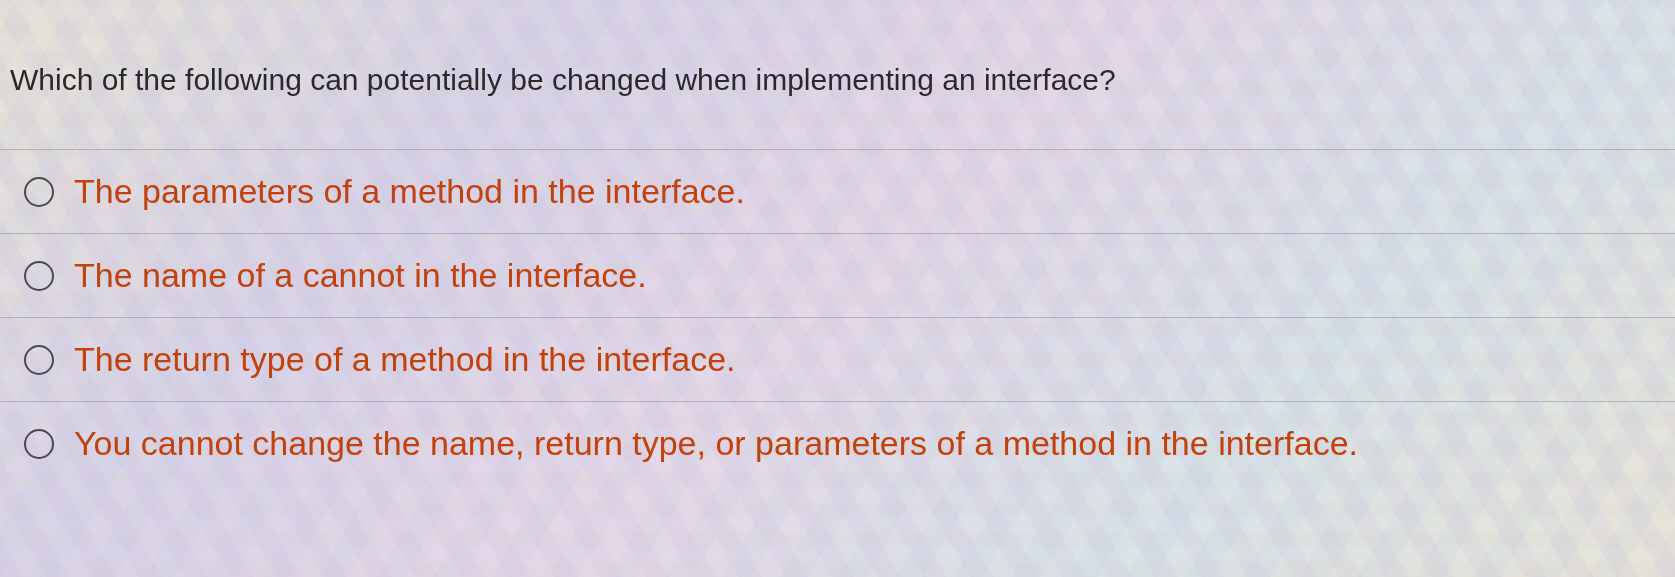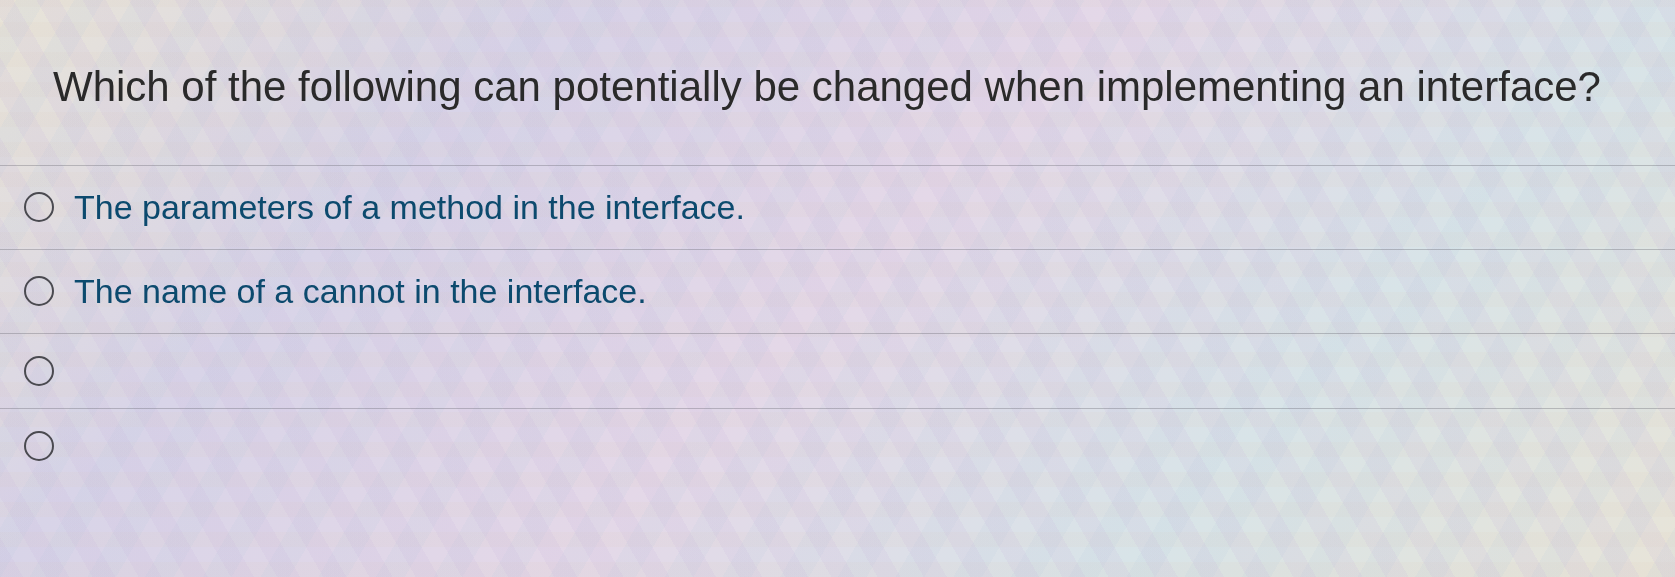--- a/index.html
+++ b/index.html
@@ -24,26 +24,25 @@
         repeating-linear-gradient(-60deg, rgba(180,200,220,0.12) 0px, rgba(180,200,220,0.12) 25px, transparent 25px, transparent 50px),
         repeating-linear-gradient(0deg, rgba(220,200,180,0.1) 0px, rgba(220,200,180,0.1) 15px, transparent 15px, transparent 30px);
       pointer-events: none;
     }
     .question-container {
       position: relative;
       z-index: 1;
       padding: 0;
     }
     .question-text {
-      font-size: 42px;
+      font-size: 30px;
       color: #2a2a2a;
       padding: 60px 20px 50px 10px;
       font-weight: 400;
       line-height: 1.3;
-      margin-left: 43px;
     }
     .options {
       border-top: 1px solid rgba(100,100,110,0.35);
     }
     .option {
       display: flex;
       align-items: center;
       padding: 22px 20px 22px 24px;
       border-bottom: 1px solid rgba(100,100,110,0.35);
       cursor: pointer;
@@ -55,38 +54,40 @@
       width: 30px;
       height: 30px;
       border: 2.5px solid #4a4a50;
       border-radius: 50%;
       flex-shrink: 0;
       margin-right: 20px;
       background: transparent;
     }
     .option-text {
       font-size: 34px;
-      color: #0c4a6e;
+      color: #c2410c;
       font-weight: 400;
     }
   </style>
 </head>
 <body>
 
 <div class="question-container">
   <div class="question-text">Which of the following can potentially be changed when implementing an interface?</div>
   <div class="options">
     <label class="option">
       <span class="radio-circle"></span>
       <span class="option-text">The parameters of a method in the interface.</span>
     </label>
     <label class="option">
       <span class="radio-circle"></span>
       <span class="option-text">The name of a cannot in the interface.</span>
     </label>
     <label class="option">
       <span class="radio-circle"></span>
+      <span class="option-text">The return type of a method in the interface.</span>
     </label>
     <label class="option">
       <span class="radio-circle"></span>
+      <span class="option-text">You cannot change the name, return type, or parameters of a method in the interface.</span>
     </label>
   </div>
 </div>
 
 </body></html>

